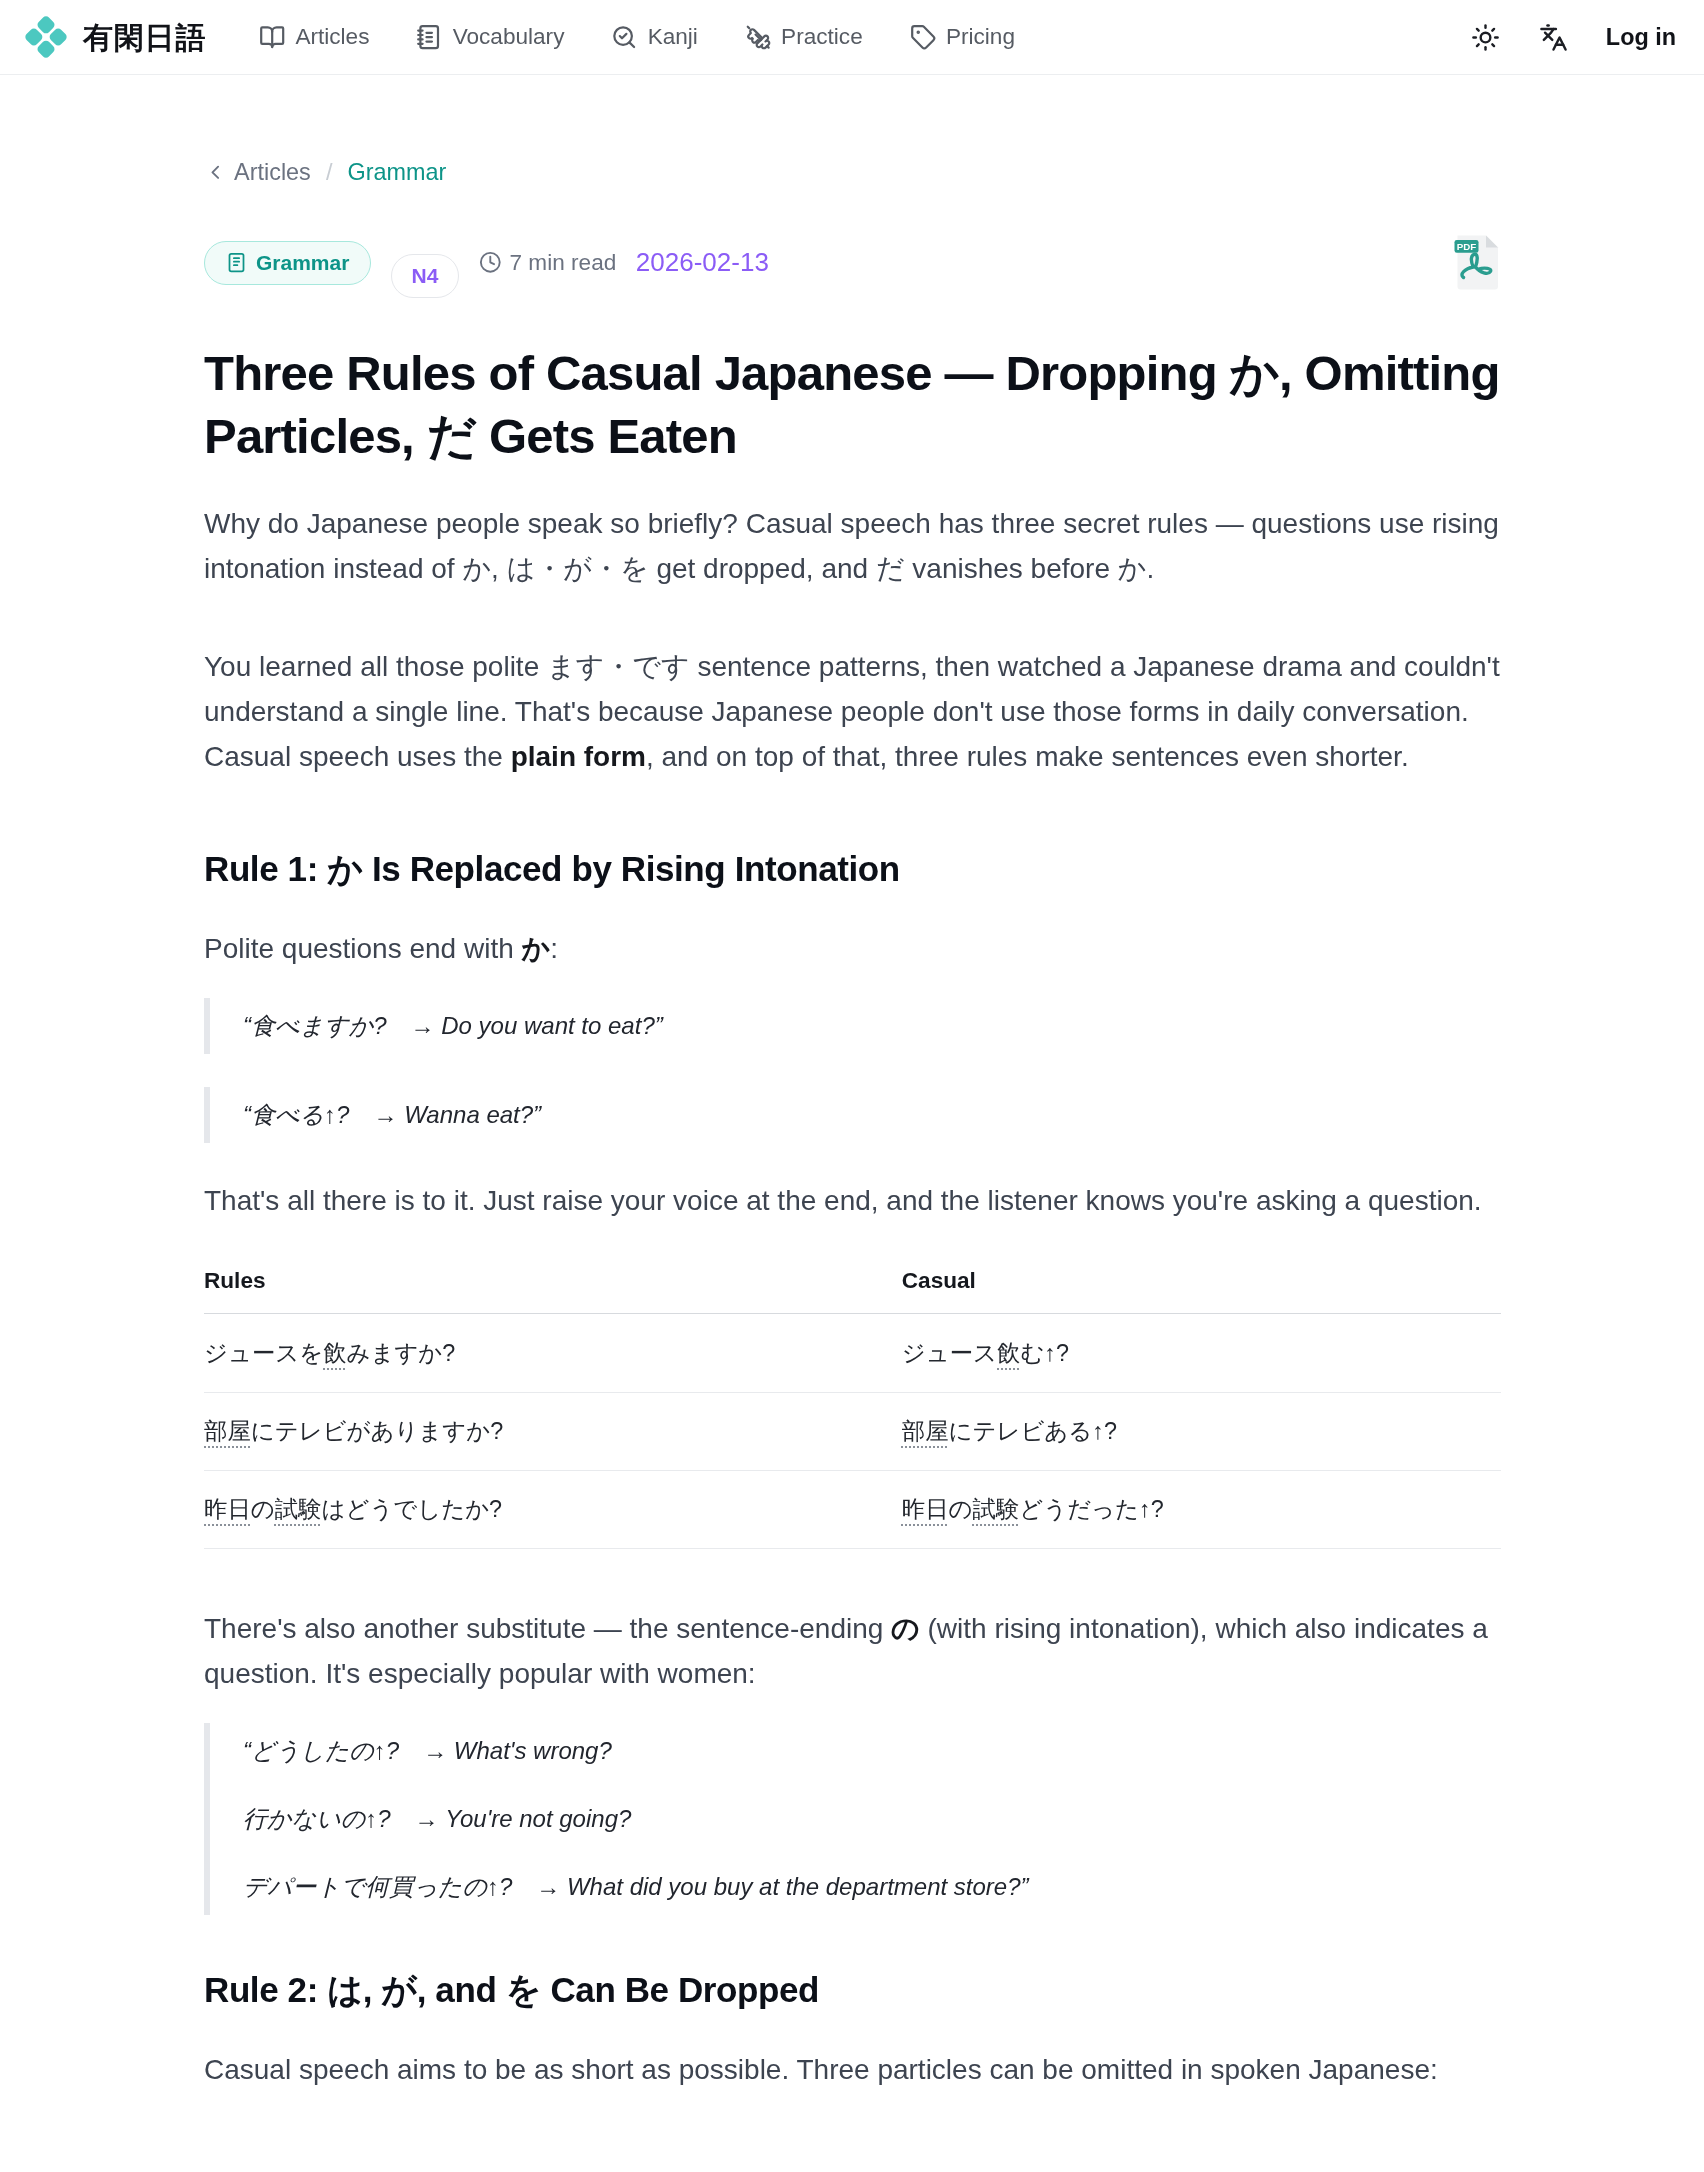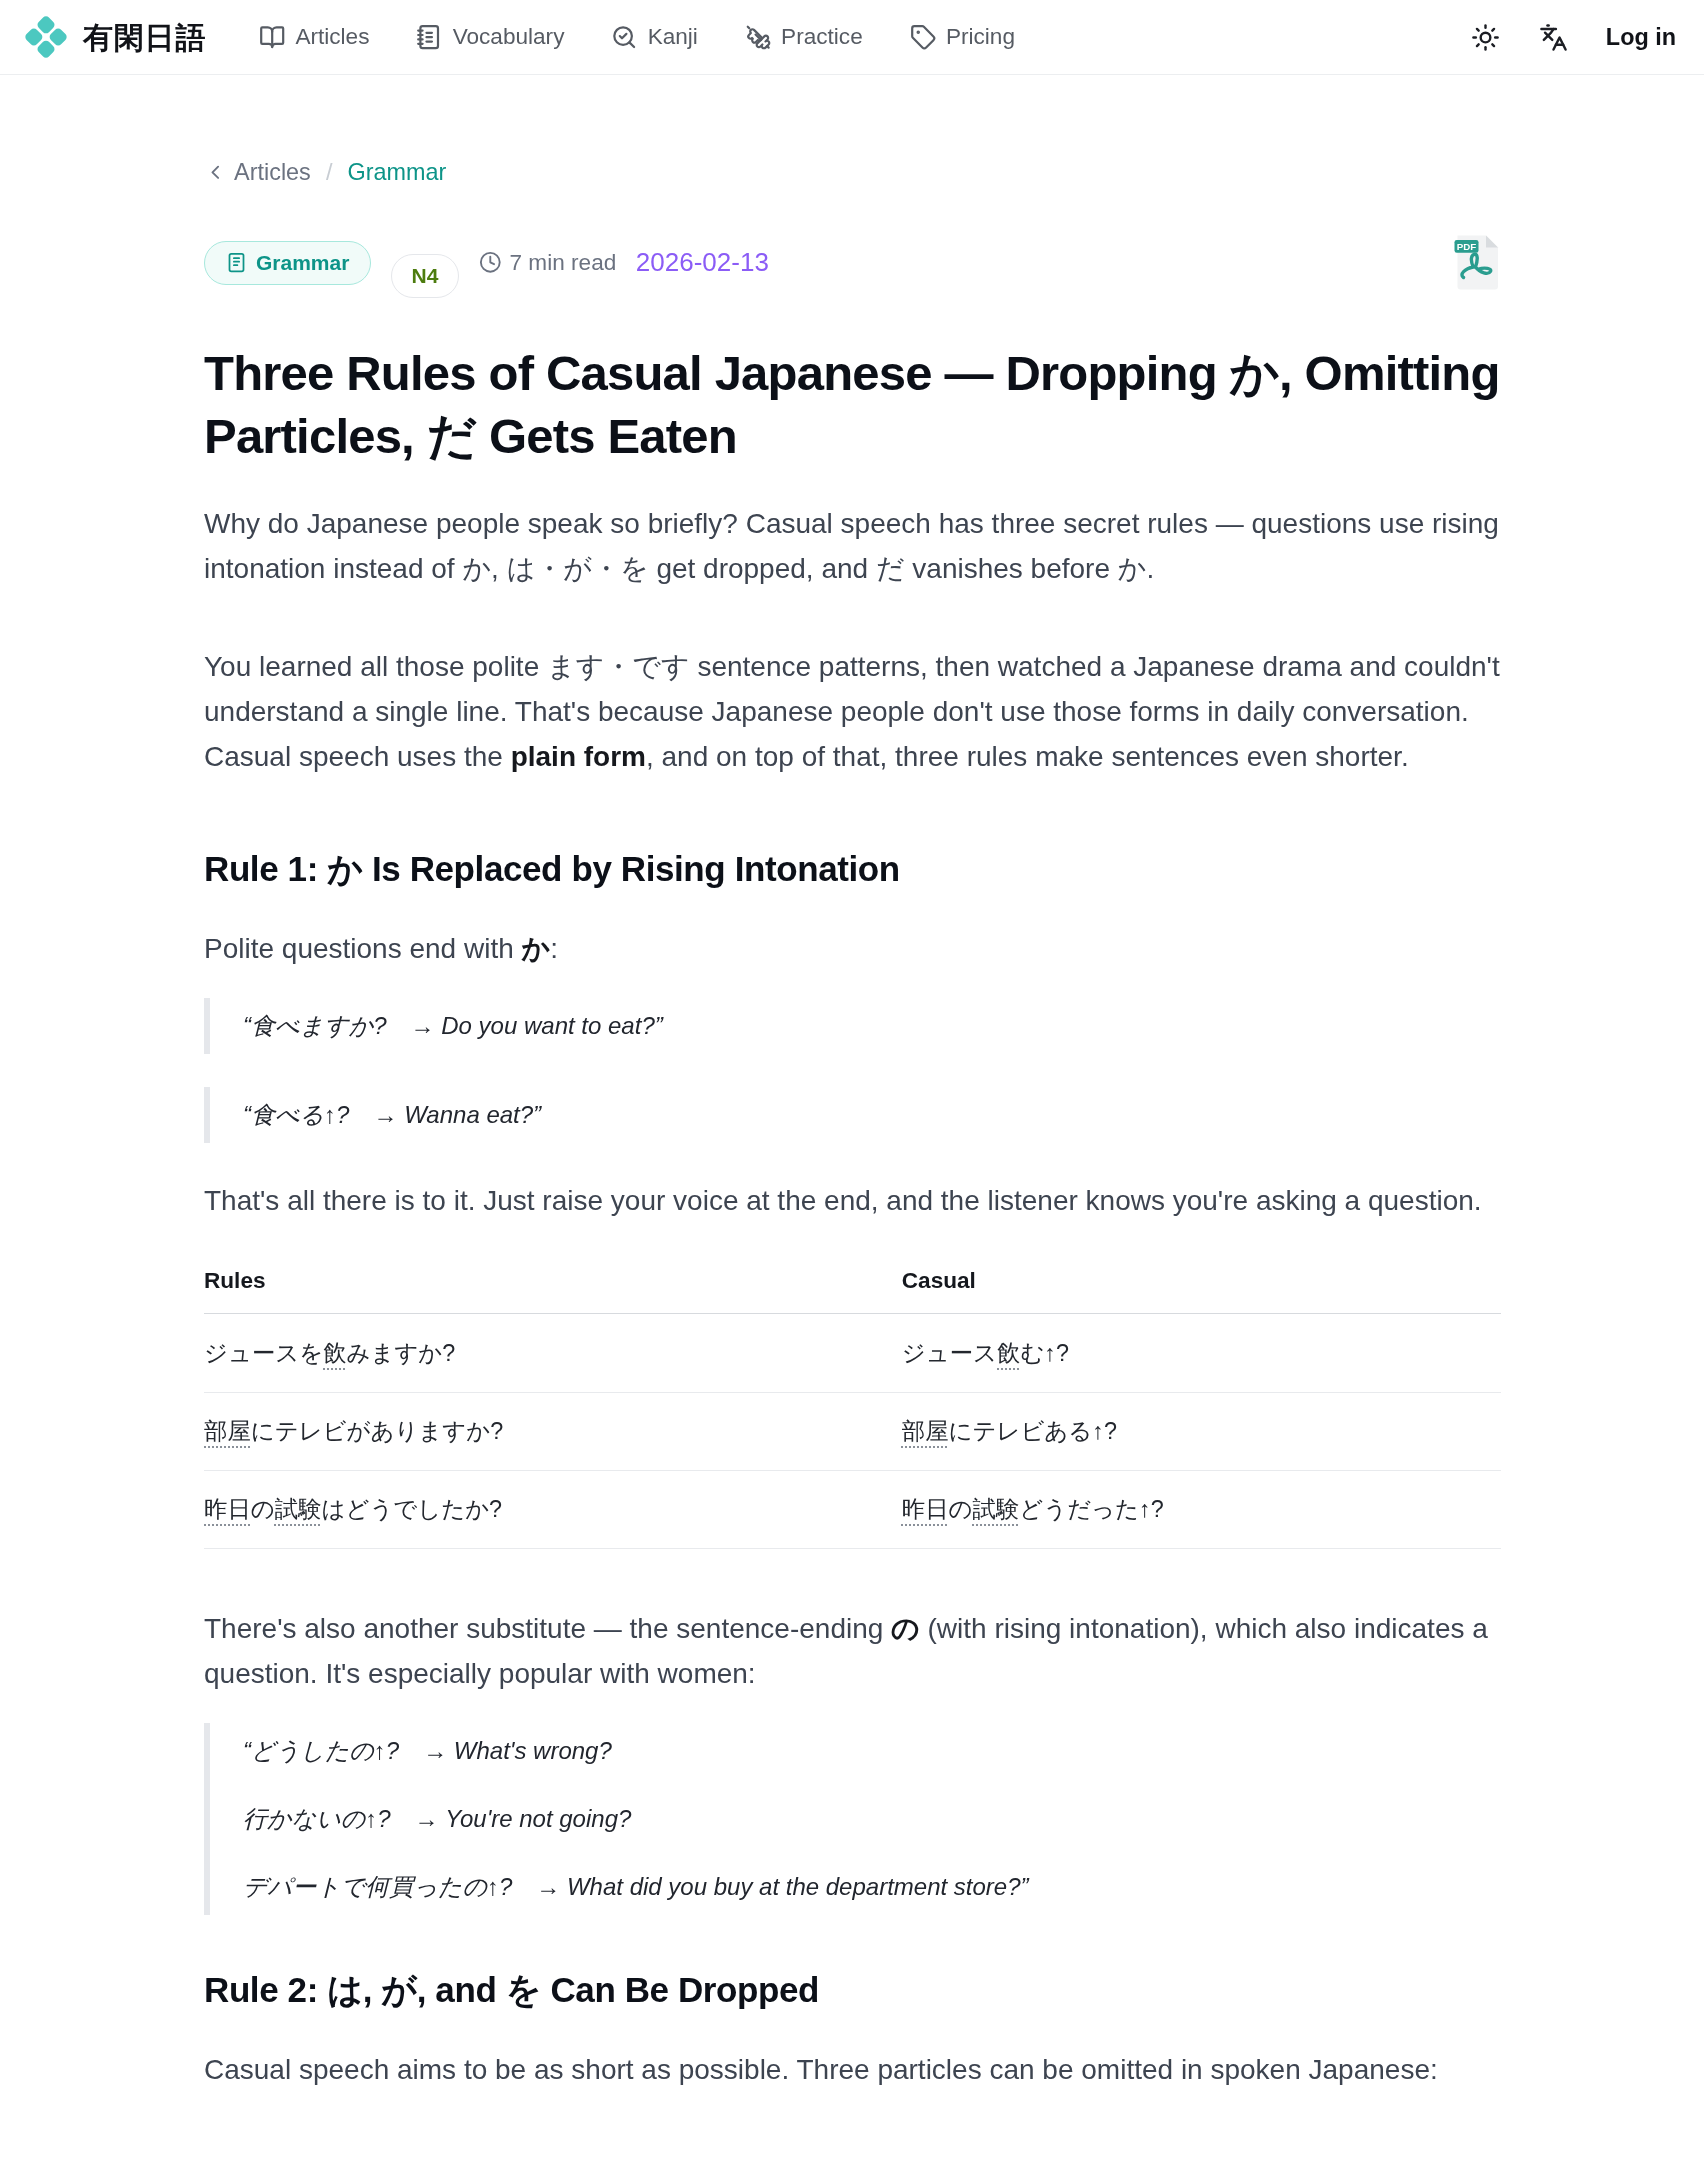--- a/index.html
+++ b/index.html
@@ -32,21 +32,21 @@
   
   .meta{margin-top:41px;display:flex;align-items:center;gap:19.6px;}
   .badge-grammar{
     display:inline-flex;align-items:center;gap:9px;height:44px;padding:0 21px;
     border:1.5px solid #a7e8dd;background:#f1fbf9;color:#0d9488;border-radius:754px;
     font-size:21px;font-weight:600;box-sizing:border-box;cursor:pointer;
   }
   .badge-grammar svg{width:21px;height:21px;}
   .badge-level{
     display:inline-flex;align-items:center;height:44px;padding:0 19.6px;
-    border:1.5px solid #e5e7eb;background:#fff;color:#4d7c0f;border-radius:754px;
+    border:1.5px solid #e5e7eb;background:#fff;color:#8b5cf6;border-radius:754px;
     font-size:21px;font-weight:700;box-sizing:border-box;margin-top:27px;
   }
   .read-time{display:flex;align-items:center;gap:8.3px;color:#6b7280;font-size:22.6px;}
   .read-time svg{width:22.6px;height:22.6px;}
   .pub-date{color:#8b5cf6;font-size:26px;}
   .pdf-btn{margin-left:auto;cursor:pointer;display:flex;}
   
   .title{margin-top:44px;font-size:49px;line-height:63px;font-weight:bold;color:#0c1018;letter-spacing:-0.8px;}
   .subtitle{margin-top:16.6px;font-size:26px;line-height:44px;color:#6b7280;}
   

